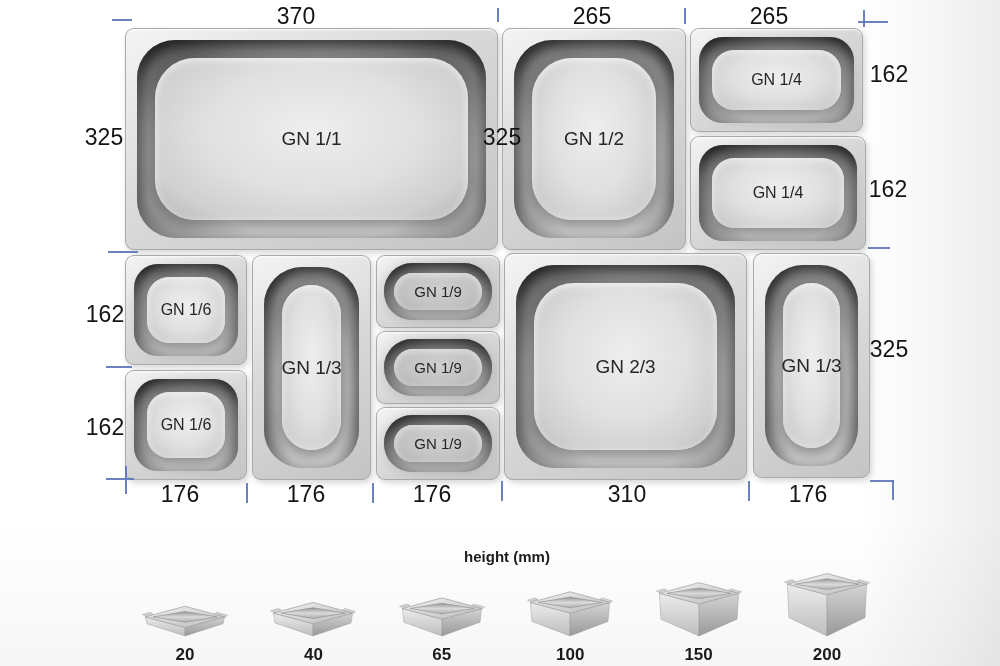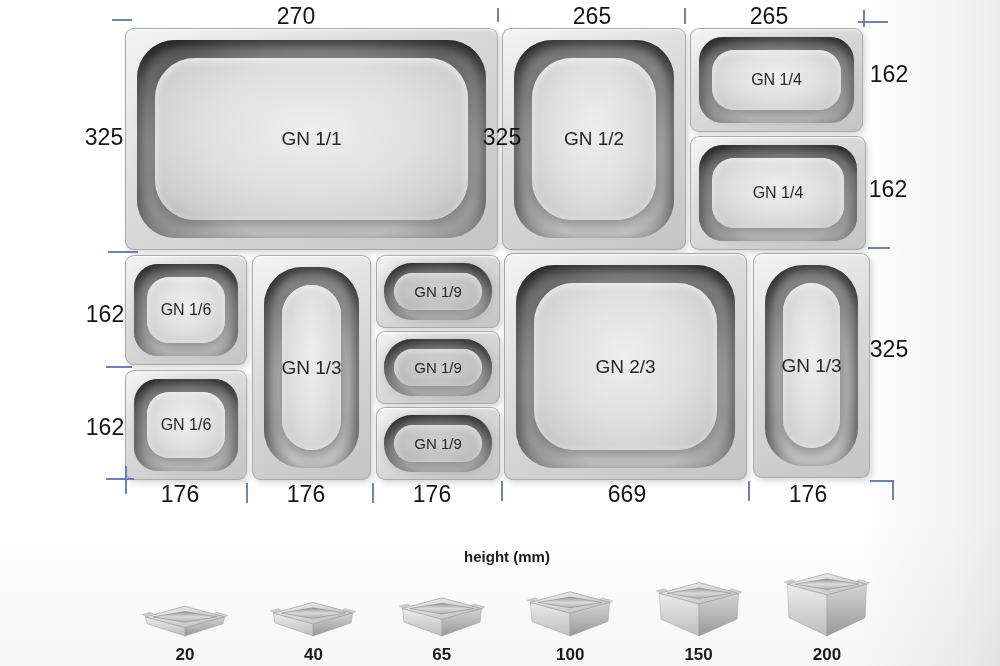--- a/index.html
+++ b/index.html
@@ -177,33 +177,33 @@
   </div>
 
   <div class="pan lg" style="left:753px;top:253px;width:117px;height:225px">
     <div class="well">
       <div class="floor">
         <span class="pan-label">GN 1/3</span>
       </div>
     </div>
   </div>
 
-  <div class="dim" style="left:296px;top:16px">270</div>
+  <div class="dim" style="left:296px;top:16px">370</div>
   <div class="dim" style="left:592px;top:16px">265</div>
   <div class="dim" style="left:769px;top:16px">265</div>
   <div class="dim" style="left:104px;top:137px">325</div>
   <div class="dim" style="left:502px;top:137px">325</div>
   <div class="dim" style="left:889px;top:74px">162</div>
   <div class="dim" style="left:888px;top:189px">162</div>
   <div class="dim" style="left:105px;top:314px">162</div>
   <div class="dim" style="left:105px;top:427px">162</div>
   <div class="dim" style="left:180px;top:494px">176</div>
   <div class="dim" style="left:306px;top:494px">176</div>
   <div class="dim" style="left:432px;top:494px">176</div>
-  <div class="dim" style="left:627px;top:494px">669</div>
+  <div class="dim" style="left:627px;top:494px">310</div>
   <div class="dim" style="left:808px;top:494px">176</div>
   <div class="dim" style="left:889px;top:349px">325</div>
 
   <div class="tick h" style="left:112px;top:19px;width:20px"></div>
   <div class="tick v" style="left:497px;top:8px;height:14px"></div>
   <div class="tick v" style="left:684px;top:8px;height:16px"></div>
   <div class="tick v" style="left:863px;top:10px;height:17px"></div>
   <div class="tick h" style="left:858px;top:21px;width:30px"></div>
   <div class="tick h" style="left:868px;top:247px;width:22px"></div>
   <div class="tick h" style="left:108px;top:251px;width:30px"></div>

